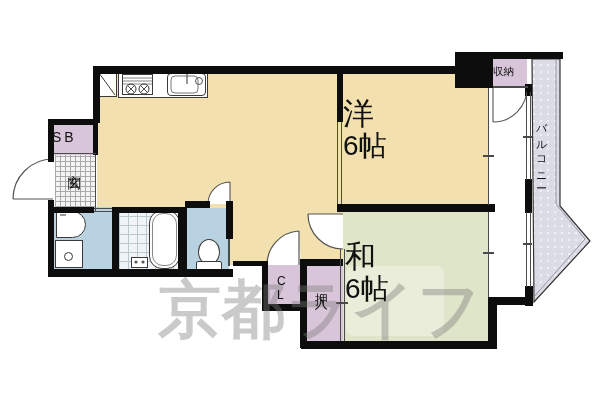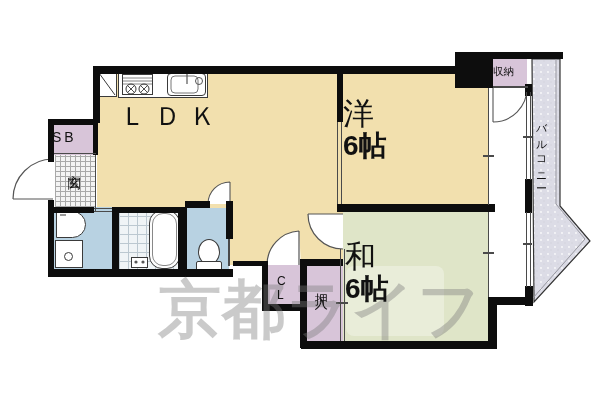--- a/index.html
+++ b/index.html
@@ -22,21 +22,21 @@
                      repeating-linear-gradient(90deg,#a9a9a9 0 1px,transparent 1px 5px);}
   .bath-tile{background:#f0f4f6;
     background-image:repeating-linear-gradient(0deg,#bcc8d0 0 1px,transparent 1px 9px),
                      repeating-linear-gradient(90deg,#bcc8d0 0 1px,transparent 1px 9px);}
   .patch{position:absolute;z-index:2;background:rgba(255,255,255,.32);border-radius:8px;}
   #watermark{position:absolute;z-index:4;left:158px;top:267px;font-size:63px;font-weight:700;
              letter-spacing:1px;color:rgba(122,122,122,.40);white-space:nowrap;}
   .ldk-l1{font-size:26px;letter-spacing:9px;font-weight:500;}
   .ldk-l2{font-size:28px;letter-spacing:1px;font-weight:500;}
   .big1{font-size:31px;font-weight:500;}
-  .big2{font-size:28px;font-weight:700;}
+  .big2{font-size:28px;font-weight:400;}
   .small-lbl{font-size:11px;}
 </style>
 </head>
 <body>
 
 <div id="plan">
 
   <div class="fill room-tan" style="left:97px;top:72px;width:246px;height:193px;"></div>
   <div class="fill room-tan" style="left:343px;top:72px;width:146px;height:133px;"></div>
   <div class="fill tatami" style="left:343px;top:212px;width:146px;height:129px;"></div>
@@ -151,21 +151,20 @@
   <div class="tl" style="left:530px;top:92px;width:1px;height:88px;"></div>
   <div class="tl" style="left:523px;top:136px;width:9px;height:2px;"></div>
   <div class="tl" style="left:526px;top:212px;width:1px;height:75px;"></div>
   <div class="tl" style="left:530px;top:212px;width:1px;height:75px;"></div>
   <div class="tl" style="left:523px;top:243px;width:9px;height:2px;"></div>
   <div class="tl" style="left:493px;top:86px;width:35px;height:2px;"></div>
 
   <div id="watermark">京都ライフ</div>
 
   <div class="lbl center" style="left:120px;top:103px;width:205px;">
-    <div class="ldk-l1">ＬＤＫ</div>
   </div>
   <div class="lbl center" style="left:343px;top:98px;width:148px;">
     <div class="big1">洋</div>
     <div class="big2">6帖</div>
   </div>
   <div class="lbl center" style="left:345px;top:241px;width:146px;">
     <div class="big1">和</div>
     <div class="big2">6帖</div>
   </div>
   <div class="lbl center small-lbl" style="left:493px;top:66px;width:34px;font-size:10.5px;">収納</div>

